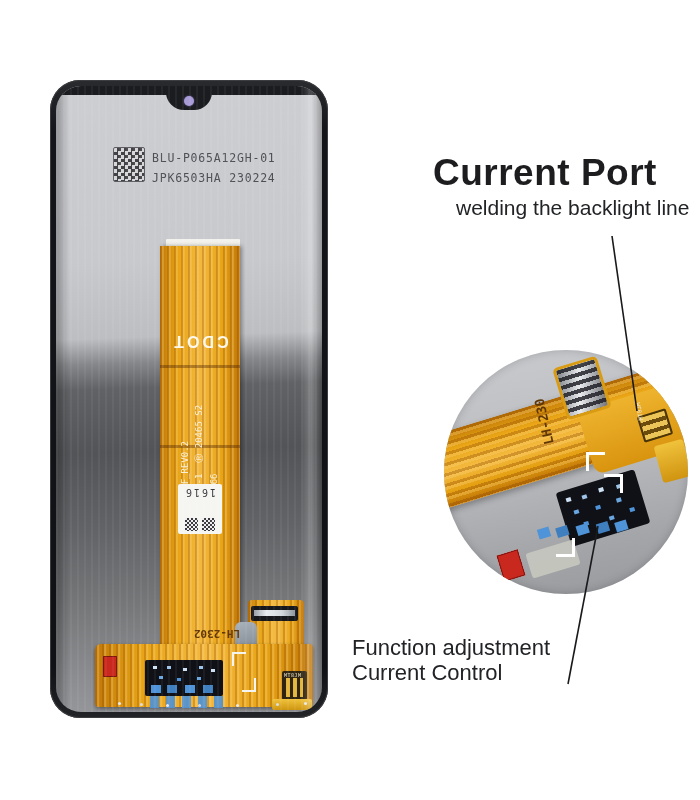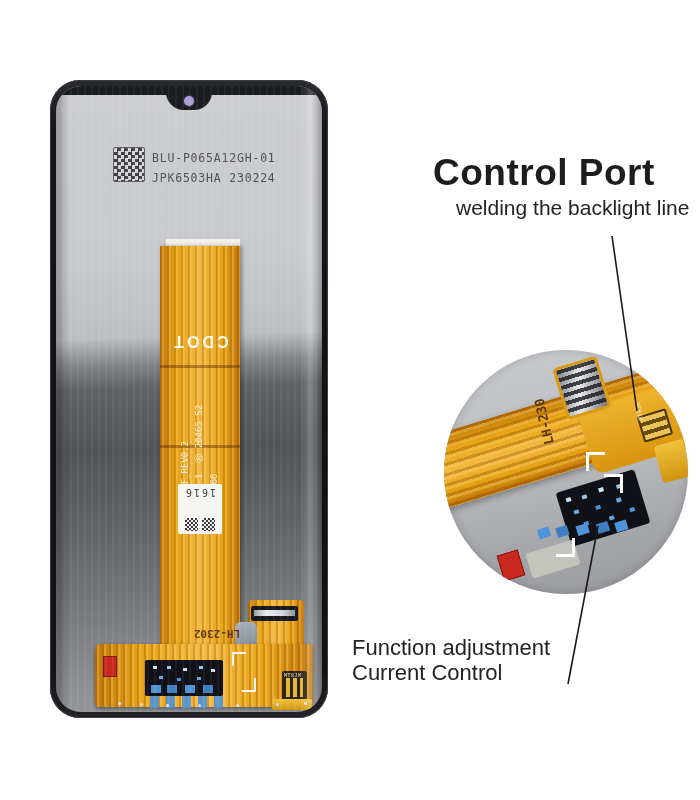--- a/index.html
+++ b/index.html
@@ -228,19 +228,19 @@
     <span class="inset-mark" style="left:142px;top:102px"></span>
     <span class="inset-mark" style="left:160px;top:124px;transform:rotate(90deg)"></span>
     <span class="inset-mark" style="left:112px;top:188px;transform:rotate(180deg)"></span>
   </div>
 
   <svg class="pointers" width="700" height="800" viewBox="0 0 700 800">
     <line x1="612" y1="236" x2="637" y2="411" stroke="#1a1a1c" stroke-width="1.6"></line>
     <line x1="598" y1="526" x2="568" y2="684" stroke="#1a1a1c" stroke-width="1.6"></line>
   </svg>
 
-  <div class="anno anno-title" style="left:433px;top:152px">Control Port</div>
+  <div class="anno anno-title" style="left:433px;top:152px">Current Port</div>
   <div class="anno anno-sub" style="left:456px;top:196px">welding the backlight line</div>
 
   <div class="anno anno-sub2" style="left:352px;top:635px">Function adjustment</div>
   <div class="anno anno-sub2" style="left:352px;top:660px">Current Control</div>
 
 </div>
 
 </body></html>

